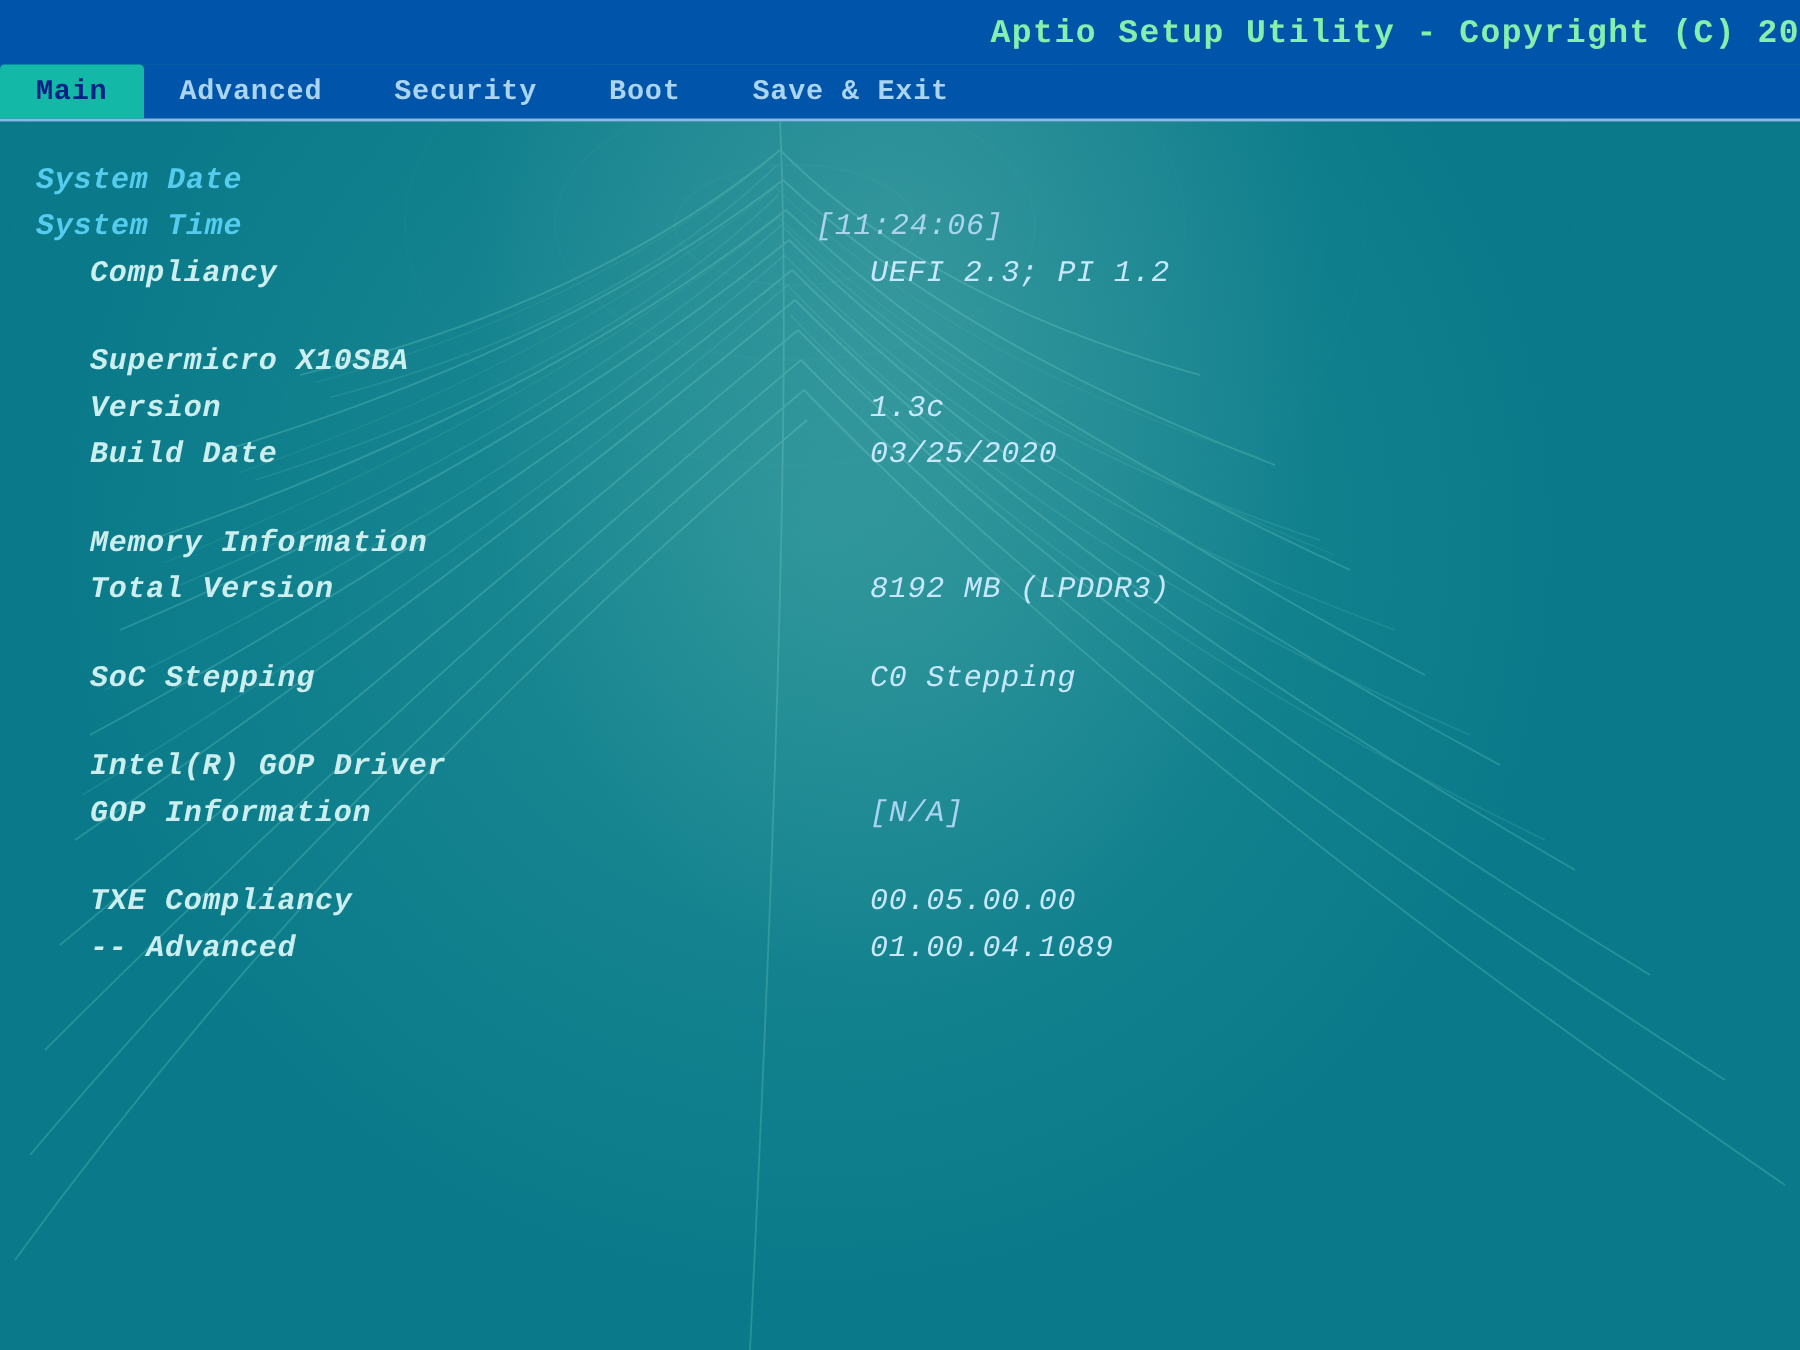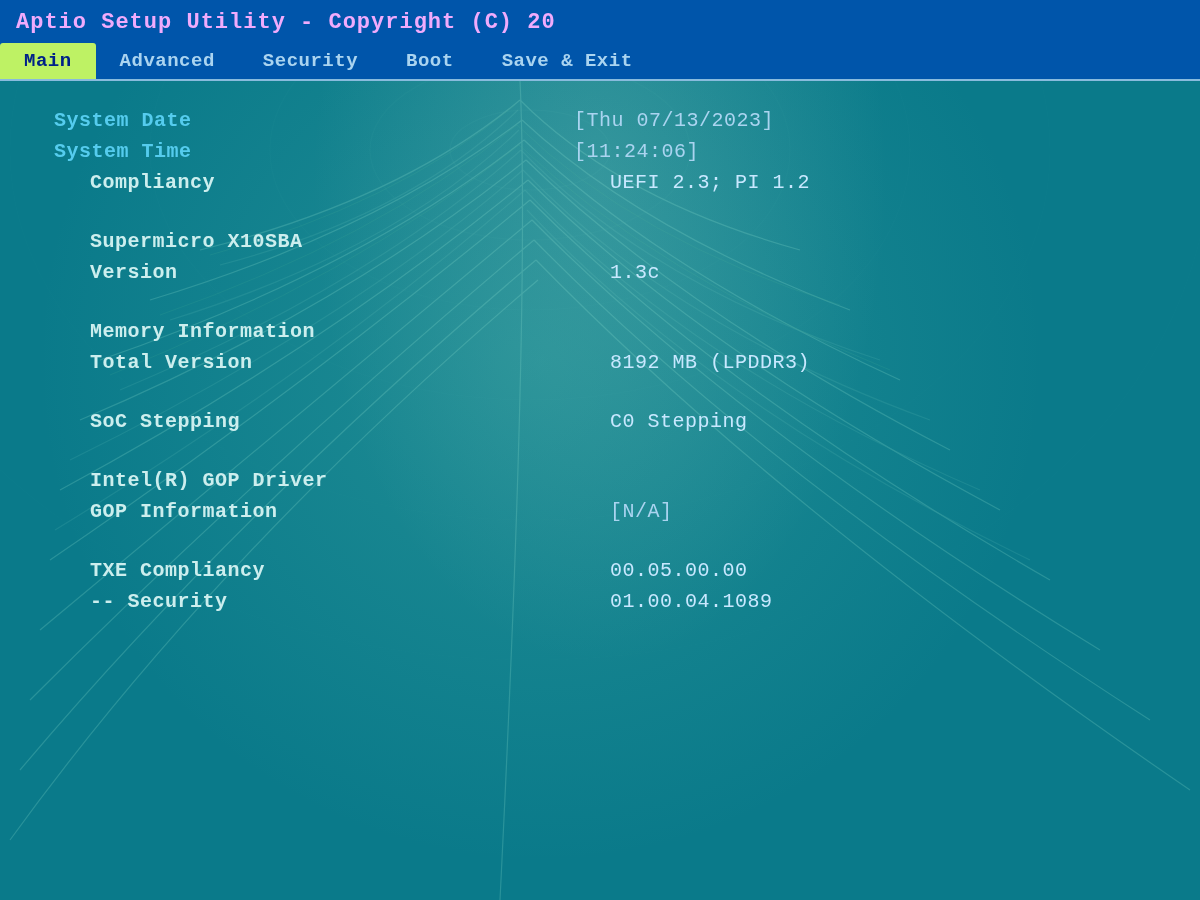--- a/index.html
+++ b/index.html
@@ -41,25 +41,25 @@
       z-index: 0;
       pointer-events: none;
       opacity: 0.35;
     }
 
     
     .header-title {
       position: relative;
       z-index: 10;
       background: #0055aa;
-      color: #f0abfc;
-      text-align: left;
+      color: #86efac;
+      text-align: right;
       font-size: 22px;
       font-weight: bold;
-      padding: 10px 0 8px 16px;
+      padding: 10px 0 8px 0;
       letter-spacing: 1px;
     }
 
     
     .nav-bar {
       position: relative;
       z-index: 10;
       background: #0055aa;
       display: flex;
       flex-direction: row;
@@ -72,33 +72,34 @@
       font-size: 19px;
       font-weight: bold;
       color: #aad4f0;
       cursor: pointer;
       letter-spacing: 0.5px;
       border: none;
       background: transparent;
     }
 
     .nav-tab.active {
-      background: #bef264;
+      background: #14b8a6;
       color: #002288;
       border-top-left-radius: 3px;
       border-top-right-radius: 3px;
     }
 
     
     .content-area {
       position: relative;
       z-index: 10;
-      padding: 28px 40px 0 54px;
+      padding: 28px 40px 0 24px;
       height: calc(900px - 95px);
       overflow: hidden;
+      font-style: italic;
     }
 
     .info-row {
       display: flex;
       flex-direction: row;
       align-items: flex-start;
       margin-bottom: 8px;
     }
 
     .info-label {
@@ -195,21 +196,20 @@
   <div class="nav-tab">Advanced</div>
   <div class="nav-tab">Security</div>
   <div class="nav-tab">Boot</div>
   <div class="nav-tab">Save &amp; Exit</div>
 </div>
 
 <div class="content-area">
 
   <div class="info-row">
     <div class="info-label">System Date</div>
-    <div class="info-value bracketed">[Thu 07/13/2023]</div>
   </div>
 
   <div class="info-row">
     <div class="info-label">System Time</div>
     <div class="info-value bracketed">[11:24:06]</div>
   </div>
 
   <div class="info-row">
     <div class="info-label white">Compliancy</div>
     <div class="info-value">UEFI 2.3; PI 1.2</div>
@@ -220,20 +220,24 @@
   <div class="info-row">
     <div class="info-label white">Supermicro X10SBA</div>
     <div class="info-value"></div>
   </div>
 
   <div class="info-row">
     <div class="info-label white">Version</div>
     <div class="info-value">1.3c</div>
   </div>
 
+  <div class="info-row">
+    <div class="info-label white">Build Date</div>
+    <div class="info-value">03/25/2020</div>
+  </div>
 
   <div class="section-gap"></div>
 
   <div class="info-row">
     <div class="info-label white">Memory Information</div>
     <div class="info-value"></div>
   </div>
 
   <div class="info-row">
     <div class="info-label white">Total Version</div>
@@ -260,17 +264,17 @@
   </div>
 
   <div class="section-gap"></div>
 
   <div class="info-row">
     <div class="info-label white">TXE Compliancy</div>
     <div class="info-value">00.05.00.00</div>
   </div>
 
   <div class="info-row">
-    <div class="info-label white">-- Security</div>
+    <div class="info-label white">-- Advanced</div>
     <div class="info-value">01.00.04.1089</div>
   </div>
 
 </div>
 
 </body></html>

